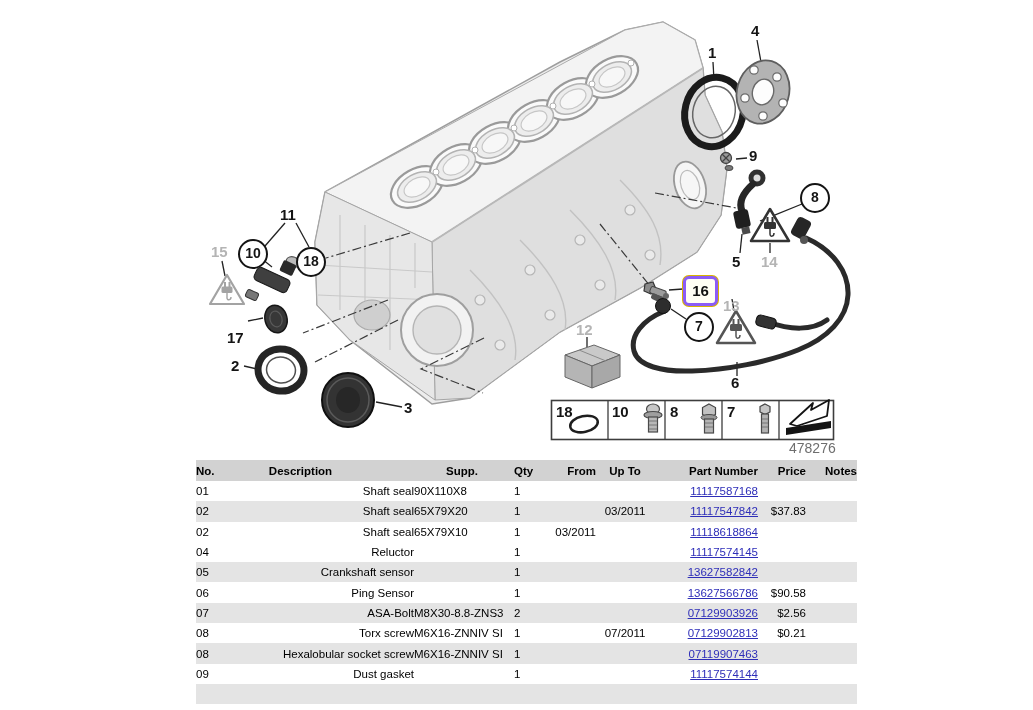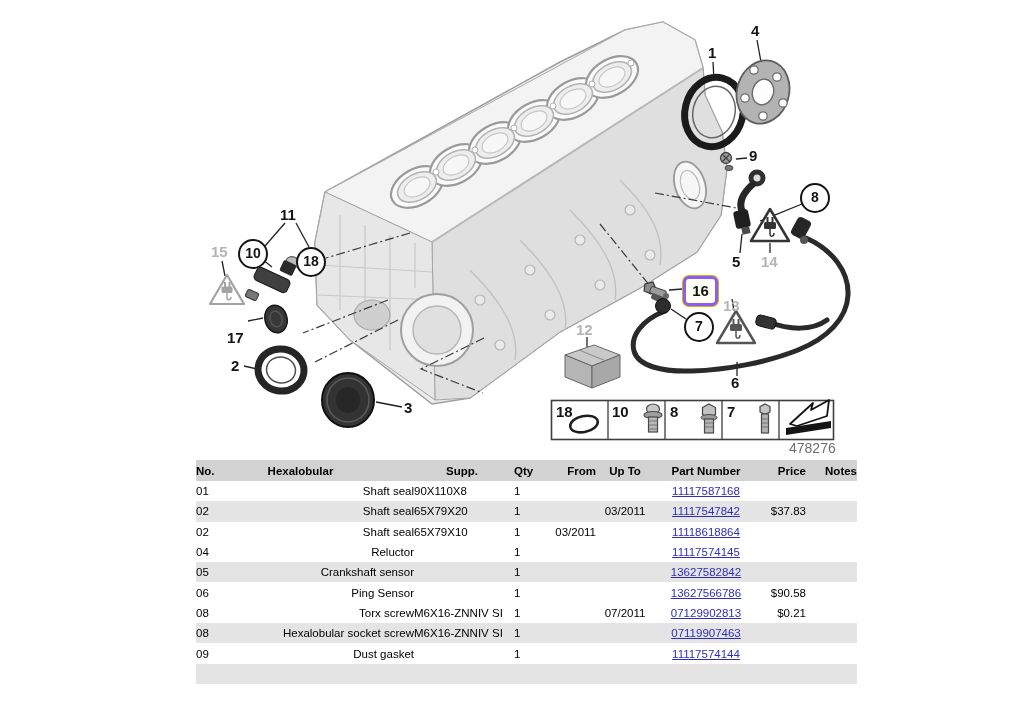--- a/index.html
+++ b/index.html
@@ -25,21 +25,21 @@
   .tbl tr.hdr{height:21px;}
   .tbl tr.alt{background:#e4e4e4;}
   .c-no{text-align:left;padding-left:9px;}
   .c-desc{text-align:right;padding-left:2px;}
   th.c-desc{text-align:center;padding-right:45px;}
   .c-supp{text-align:left;padding-left:1px;}
   th.c-supp{text-align:right;padding-right:36px;}
   .c-qty{text-align:left;padding-left:9px;}
   .c-from{text-align:right;padding-right:8px;}
   .c-upto{text-align:center;padding-right:5px;}
-  .c-part{text-align:center;padding-left:12px;}
+  .c-part{text-align:right;padding-left:12px;}
   .c-price{text-align:right;padding-right:17px;}
   .c-notes{text-align:right;padding-right:5px;}
   .tbl a{color:#2e2eb8;text-decoration:underline;}
 </style>
 </head>
 <body>
 
 <div id="stage">
 
 <svg width="1033" height="460" viewBox="0 0 1033 460">
@@ -319,21 +319,21 @@
         <col style="width:34px">
     <col style="width:48px">
         <col style="width:58px">
         <col style="width:104px">
         <col style="width:48px">
         <col style="width:51px">
   </colgroup>
   <tbody>
         <tr class="hdr">
     <th class="c-no">No.</th>
-    <th class="c-desc">Hexalobular</th>
+    <th class="c-desc">Description</th>
     <th class="c-supp">Supp.</th>
     <th class="c-qty">Qty</th>
     <th class="c-from">From</th>
     <th class="c-upto">Up To</th>
     <th class="c-part">Part Number</th>
     <th class="c-price">Price</th>
     <th class="c-notes">Notes</th>
   </tr>
   <tr>
     <td class="c-no">01</td>
@@ -394,20 +394,31 @@
     <td class="c-no">06</td>
     <td class="c-desc">Ping Sensor</td>
     <td class="c-supp"></td>
     <td class="c-qty">1</td>
     <td class="c-from"></td>
     <td class="c-upto"></td>
     <td class="c-part"><a href="#">13627566786</a></td>
     <td class="c-price">$90.58</td>
     <td class="c-notes"></td>
   </tr>
+  <tr class="alt">
+    <td class="c-no">07</td>
+    <td class="c-desc">ASA-Bolt</td>
+    <td class="c-supp">M8X30-8.8-ZNS3</td>
+    <td class="c-qty">2</td>
+    <td class="c-from"></td>
+    <td class="c-upto"></td>
+    <td class="c-part"><a href="#">07129903926</a></td>
+    <td class="c-price">$2.56</td>
+    <td class="c-notes"></td>
+  </tr>
   <tr>
     <td class="c-no">08</td>
     <td class="c-desc">Torx screw</td>
     <td class="c-supp">M6X16-ZNNIV SI</td>
     <td class="c-qty">1</td>
     <td class="c-from"></td>
     <td class="c-upto">07/2011</td>
     <td class="c-part"><a href="#">07129902813</a></td>
     <td class="c-price">$0.21</td>
     <td class="c-notes"></td>

